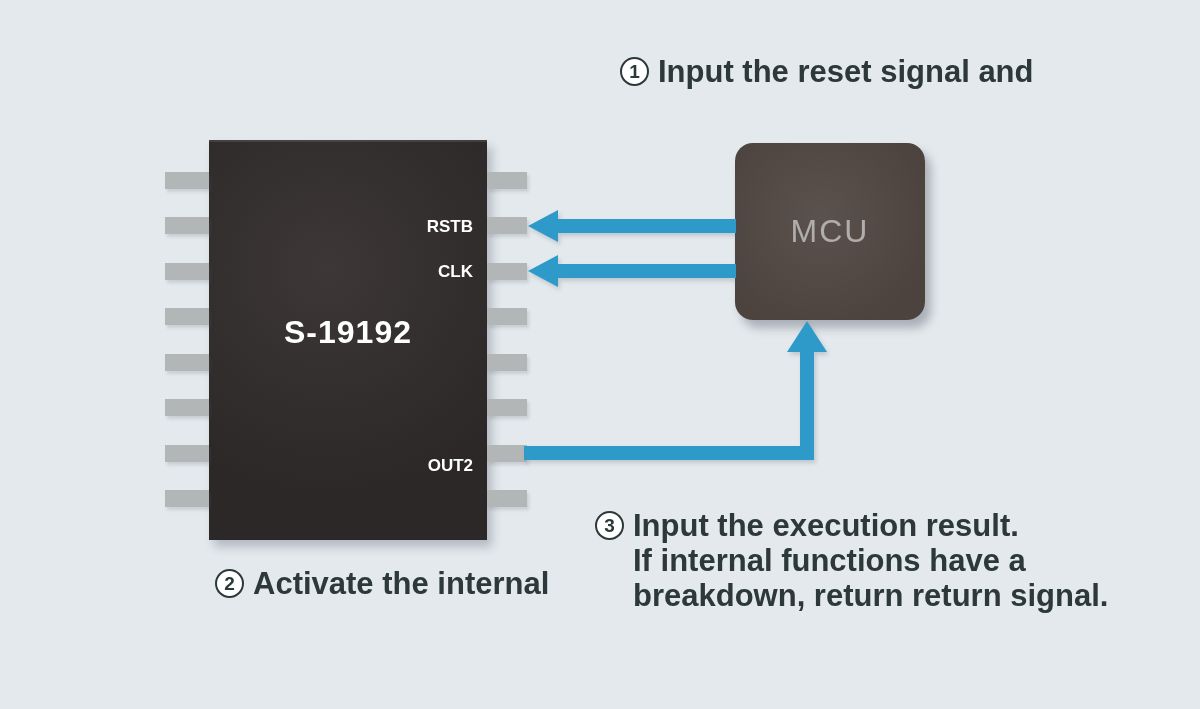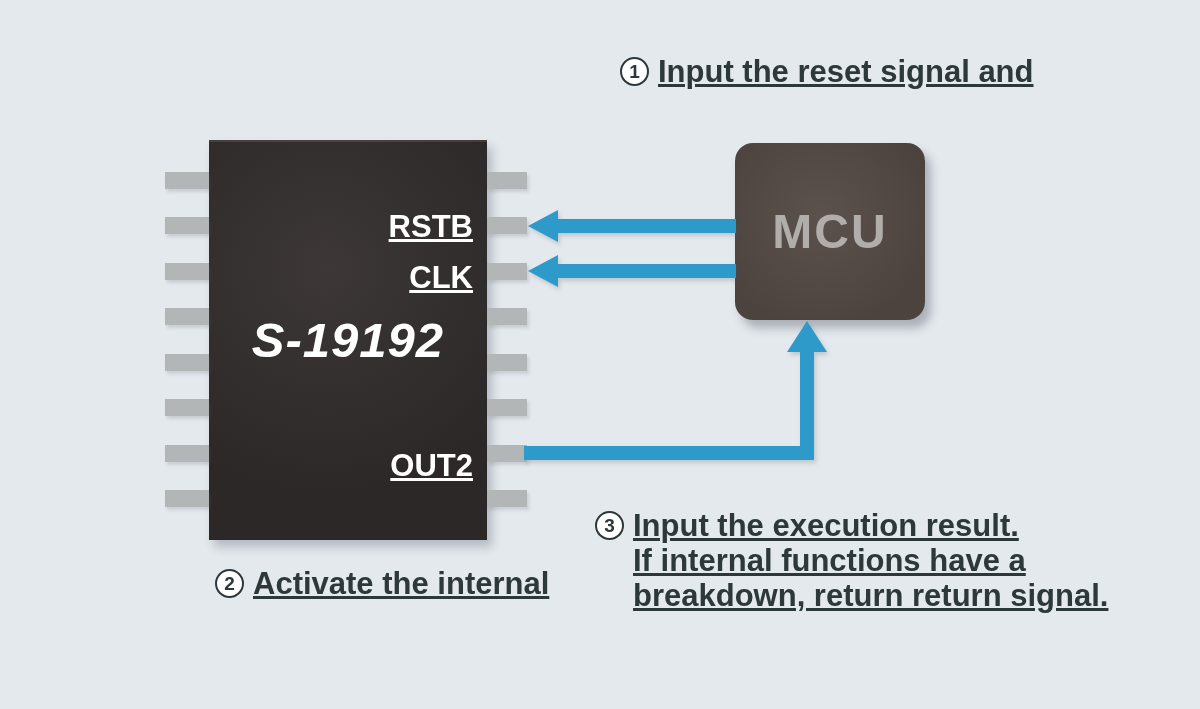--- a/index.html
+++ b/index.html
@@ -18,38 +18,36 @@
     left: 209px; top: 140px;
     width: 278px; height: 400px;
     background: radial-gradient(circle at 42% 32%, #3d3737 0%, var(--chip_body, #2c2828) 72%);
     box-shadow: inset 0 2px 0 rgba(255,255,255,0.10), 5px 7px 9px rgba(70,80,95,0.30);
   }
   .chip-label {
     position: absolute;
     left: 0; width: 100%;
     top: 176px;
     text-align: center;
-    font-size: 49px;
+    font-size: 32px;
     font-weight: bold;
     letter-spacing: 1px;
     line-height: 1;
     color: var(--chip_label, #ffffff);
-    font-style: italic;
   }
   .pin-label {
     position: absolute;
     right: 14px;
     color: var(--chip_label, #ffffff);
     font-weight: bold;
-    font-size: 31px;
+    font-size: 17px;
     line-height: 25px;
-    text-decoration: underline;
   }
   .pin-label.rstb { top: 74px; }
-  .pin-label.clk  { top: 125px; margin-left: 12px; }
+  .pin-label.clk  { top: 119px; margin-left: 12px; }
   .pin-label.out2 { top: 313px; }
 
   
   .pin {
     position: absolute;
     height: 17px;
     background: var(--pin_gray, #b3b6b7);
     box-shadow: 2px 3px 3px rgba(80,90,100,0.18);
   }
   .pin.left  { left: 165px; width: 44px; }
@@ -61,22 +59,22 @@
     left: 735px; top: 143px;
     width: 190px; height: 177px;
     border-radius: 18px;
     background: radial-gradient(circle at 45% 42%, #5b524e 0%, var(--mcu_body, #4c433f) 78%);
     box-shadow: 6px 8px 10px rgba(60,68,82,0.35);
     display: flex;
     align-items: center;
     justify-content: center;
   }
   .mcu-label {
-    font-size: 48px;
-    font-weight: bold;
+    font-size: 32px;
+    font-weight: normal;
     letter-spacing: 2px;
     color: var(--mcu_label, #b1adab);
   }
 
   
   .arrows {
     position: absolute;
     left: 0; top: 0;
     pointer-events: none;
     filter: drop-shadow(2px 3px 2px rgba(70,80,95,0.22));
@@ -97,21 +95,21 @@
     width: 25px; height: 25px;
     margin: 3px 9px 0 0;
     border: 2px solid var(--text, #2c3839);
     border-radius: 50%;
     background: #ffffff;
     font-size: 19px;
     line-height: 25px;
     text-align: center;
     font-weight: bold;
   }
-  .step-line { white-space: pre; text-decoration: underline; }
+  .step-line { white-space: pre; }
   .step-indent { padding-left: 38px; }
 </style>
 </head>
 <body>
 
 <div id="canvas">
 
   <div class="chip">
     <div class="chip-label">S-19192</div>
     <div class="pin-label rstb">RSTB</div>

